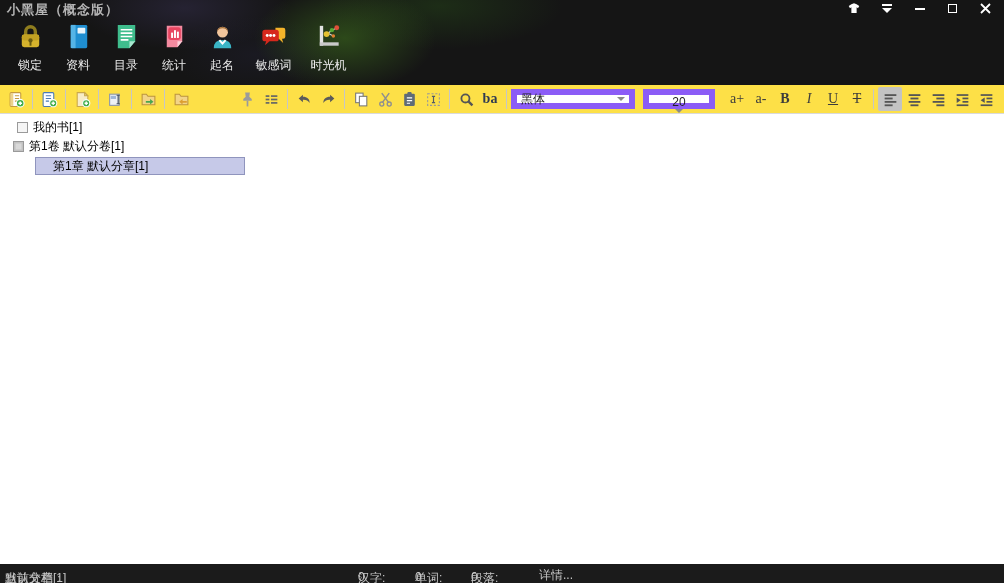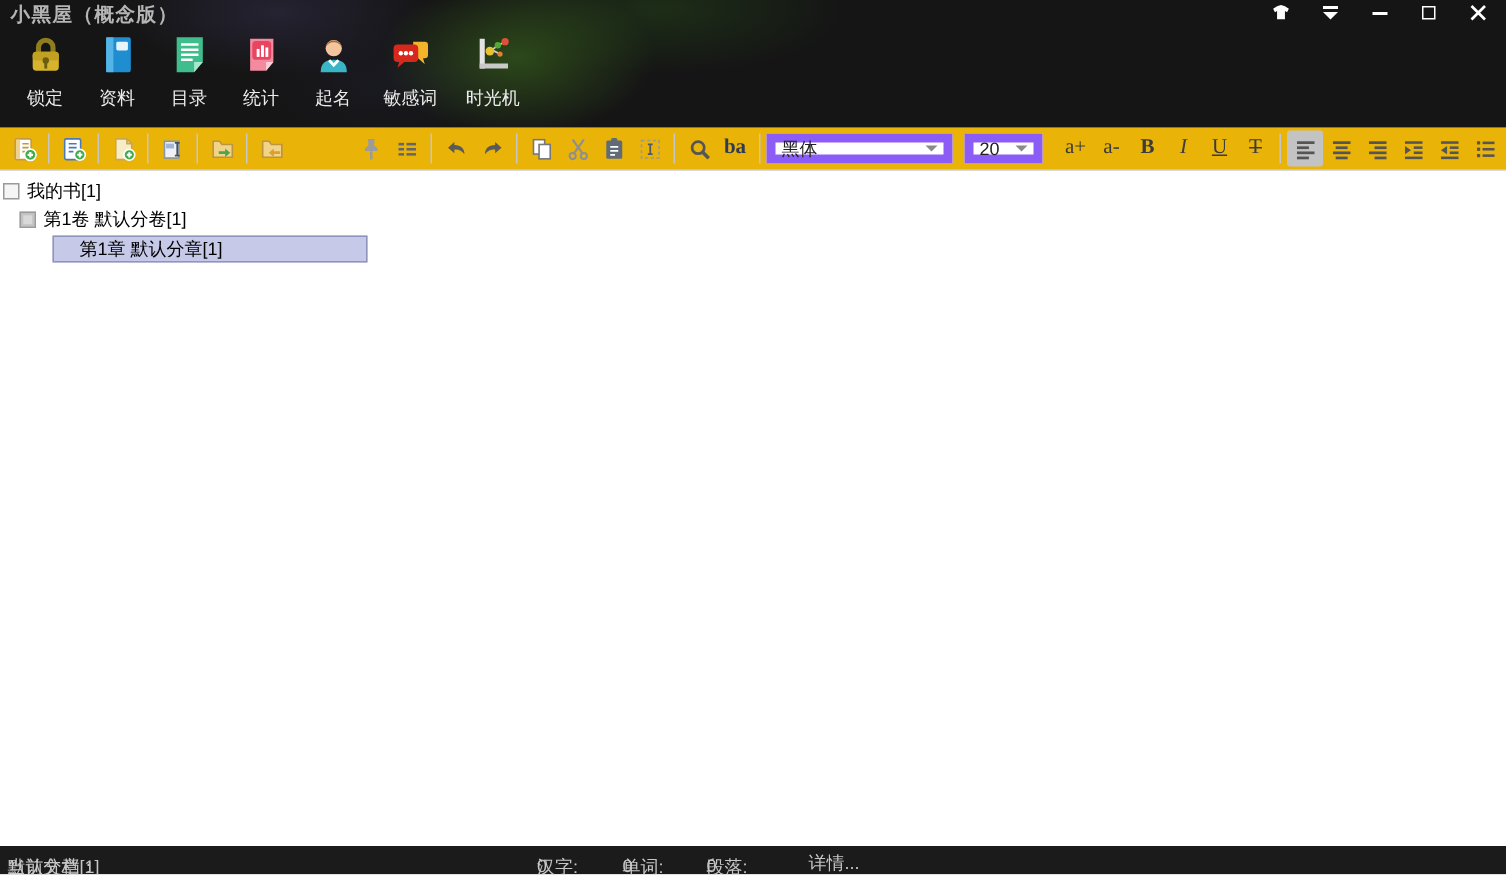--- a/index.html
+++ b/index.html
@@ -29,46 +29,46 @@
   .max-box { width:9px;height:9px;border:1.5px solid #fff; }
 
   .main-toolbar { position:absolute; top:18px; left:6px; display:flex; }
   .mt-item { width:48px; height:62px; display:flex; flex-direction:column; align-items:center; justify-content:flex-start; background:transparent; border:none; cursor:default; }
   .mt-item.wide { width:55px;align-items:center; }
   .mt-item svg { width:31px; height:31px; margin-top:3px; }
   .mt-label { font-size:12px; color:#ececec; margin-top:5px; white-space:nowrap; }
 
   
   .edit-toolbar {
-    height:29px; width:100%; background:#eab308; border-bottom:1px solid #dadada;
+    height:29px; width:100%; background:#fde047; border-bottom:1px solid #dadada;
     display:flex; align-items:center; padding-left:4px;
   }
   .tbtn { width:24px; height:24px; display:flex; align-items:center; justify-content:center; background:transparent; border:none; border-radius:2px; padding:0; cursor:default; flex:0 0 auto; }
   .tbtn svg { width:17px; height:17px; }
   .tbtn.sel { background:#c3c3c3; }
   .vsep { width:1px; height:20px; background:#c6c6c6; margin:0 4px; flex:0 0 auto; }
   .gap-lg { width:42px; flex:0 0 auto; }
   .glyph { font-family:"Liberation Serif", serif; font-size:14px; color:#3c3c3c; }
   .glyph .u { text-decoration:underline; }
   .glyph .s { text-decoration:line-through; }
   .combo {
     height:20px; background:#fff; border:6px solid #8b5cf6; display:flex; align-items:center;
     padding:0 4px; position:relative; flex:0 0 auto; cursor:default;
   }
   .combo-font { width:124px; margin-right:8px; }
-  .combo-size { width:52px; margin-right:10px; }
+  .combo-size { width:72px; margin-right:10px;flex-direction:column; }
   .combo-val { font-size:12px; color:#222; flex:1; text-align:left; }
   .combo-arrow { width:0;height:0;border-left:4px solid transparent;border-right:4px solid transparent;border-top:4px solid #8a8a8a; }
 
   
   .content { height:450px; width:100%; background:#fff; padding-top:4px; }
   .tree-row { display:flex; align-items:center; height:19px; font-size:12px; color:#000; cursor:default; }
   .tree-row .box { width:11px; height:11px; border:1px solid #9a9a9a; background:#f5f5f5; margin-right:5px; flex:0 0 auto; }
   .tree-row .box.shaded { background:#d9d9d9; box-shadow:inset 0 0 0 1.5px #c2c2c2; }
-  .r0 { padding-left:2px; }
+  .r0 { padding-left:17px; }
   .r1 { padding-left:13px; }
   .r2 { padding-left:35px; }
   .sel-node {
     display:inline-block; width:210px; height:18px; line-height:16px;
     background:#c6c9e8; border:1px solid #8f94bd; padding-left:17px; color:#000;
   }
 
   
   .statusbar {
     position:relative; height:19px; width:100%; background:#1b1b1b; color:#c6c6c6; font-size:12px;

